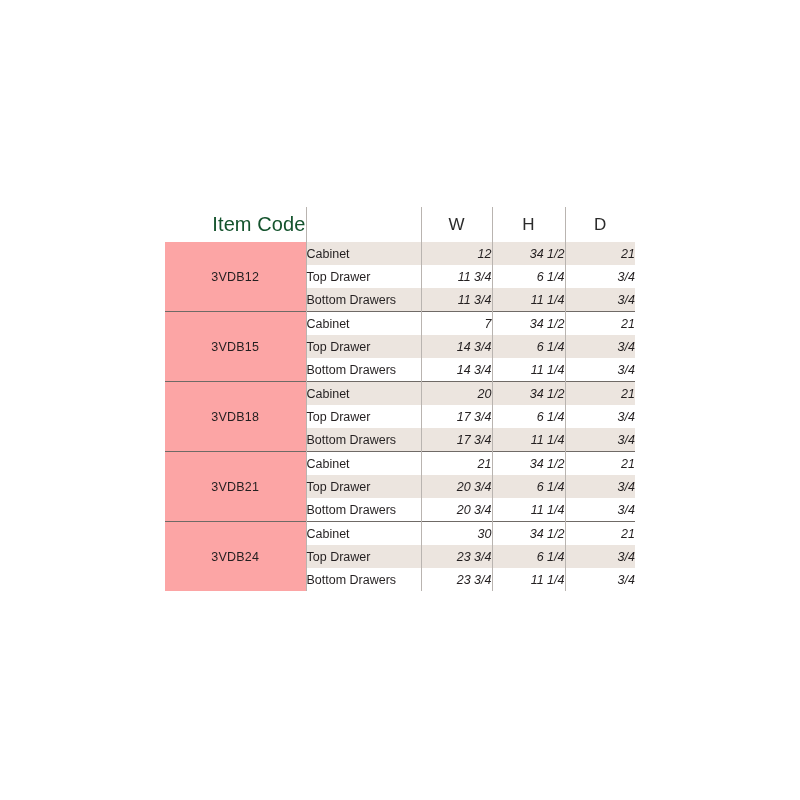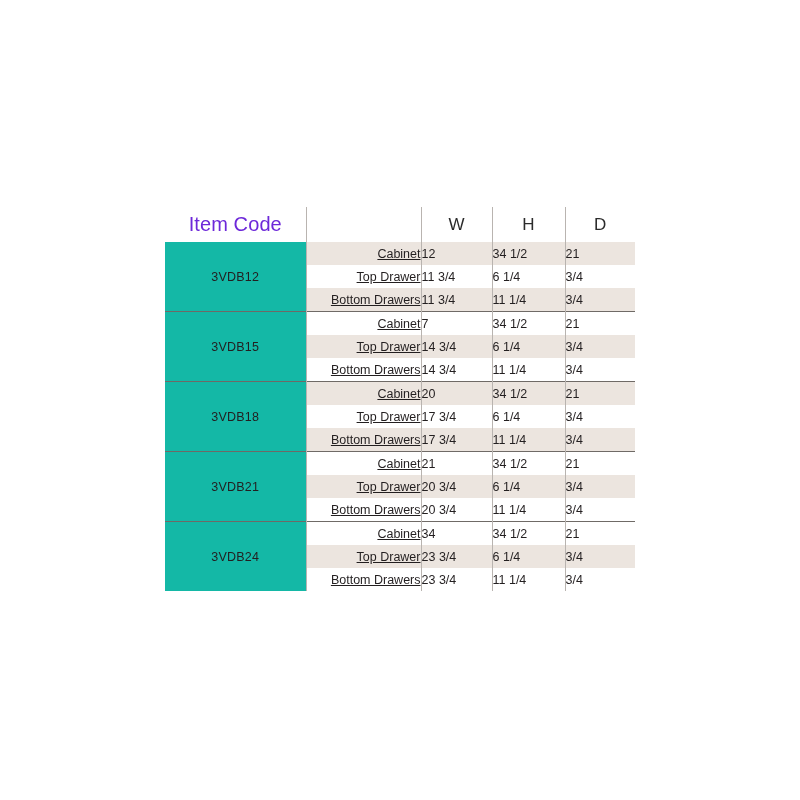--- a/index.html
+++ b/index.html
@@ -37,24 +37,24 @@
   
   tr.header-row th {
     height: 35px;
     padding: 0;
     font-weight: normal;
     background: #ffffff;
     vertical-align: middle;
   }
   th.head-item {
     font-size: 20px;
-    text-align: center;
+    text-align: right;
     padding-left: 5px;
     letter-spacing: 0.1px;
-    color: #6d28d9;
+    color: #14532d;
   }
   th.head-blank {
     border-left: 1px solid #b9b4b0;
   }
   th.head-dim {
     font-size: 17px;
     text-align: center;
     border-left: 1px solid #b9b4b0;
     color: #2b2b2b;
   }
@@ -62,37 +62,37 @@
   
   tr.data-row td {
     height: 23px;
     padding: 0;
     font-size: 12.5px;
     vertical-align: middle;
     color: #231f20;
   }
 
   td.item-cell {
-    background: #14b8a6;
+    background: #fca5a5;
     text-align: center;
     font-size: 19px;
     color: #2b2b2b;
     letter-spacing: 0.2px;
   }
 
   td.part-cell {
+    text-align: left;
+    padding-left: 9px;
+    border-left: 1px solid #b9b4b0;
+  }
+
+  td.dim-cell {
     text-align: right;
-    padding-left: 9px;
-    border-left: 1px solid #b9b4b0;
-    text-decoration: underline;
-  }
-
-  td.dim-cell {
-    text-align: left;
-    border-left: 1px solid #b9b4b0;
+    border-left: 1px solid #b9b4b0;
+    font-style: italic;
   }
 
   tr.shade td.part-cell,
   tr.shade td.dim-cell {
     background: #ece5df;
   }
   tr.plain td.part-cell,
   tr.plain td.dim-cell {
     background: #ffffff;
   }
@@ -210,21 +210,21 @@
           <td class="dim-cell">20 3/4</td>
           <td class="dim-cell">11 1/4</td>
           <td class="dim-cell">3/4</td>
         </tr>
         <tr class="group-sep">
           <td colspan="5"></td>
         </tr>
         <tr class="data-row plain">
           <td class="item-cell" rowspan="3">3VDB24</td>
           <td class="part-cell">Cabinet</td>
-          <td class="dim-cell">34</td>
+          <td class="dim-cell">30</td>
           <td class="dim-cell">34 1/2</td>
           <td class="dim-cell">21</td>
         </tr>
         <tr class="data-row shade">
           <td class="part-cell">Top Drawer</td>
           <td class="dim-cell">23 3/4</td>
           <td class="dim-cell">6 1/4</td>
           <td class="dim-cell">3/4</td>
         </tr>
         <tr class="data-row plain">

